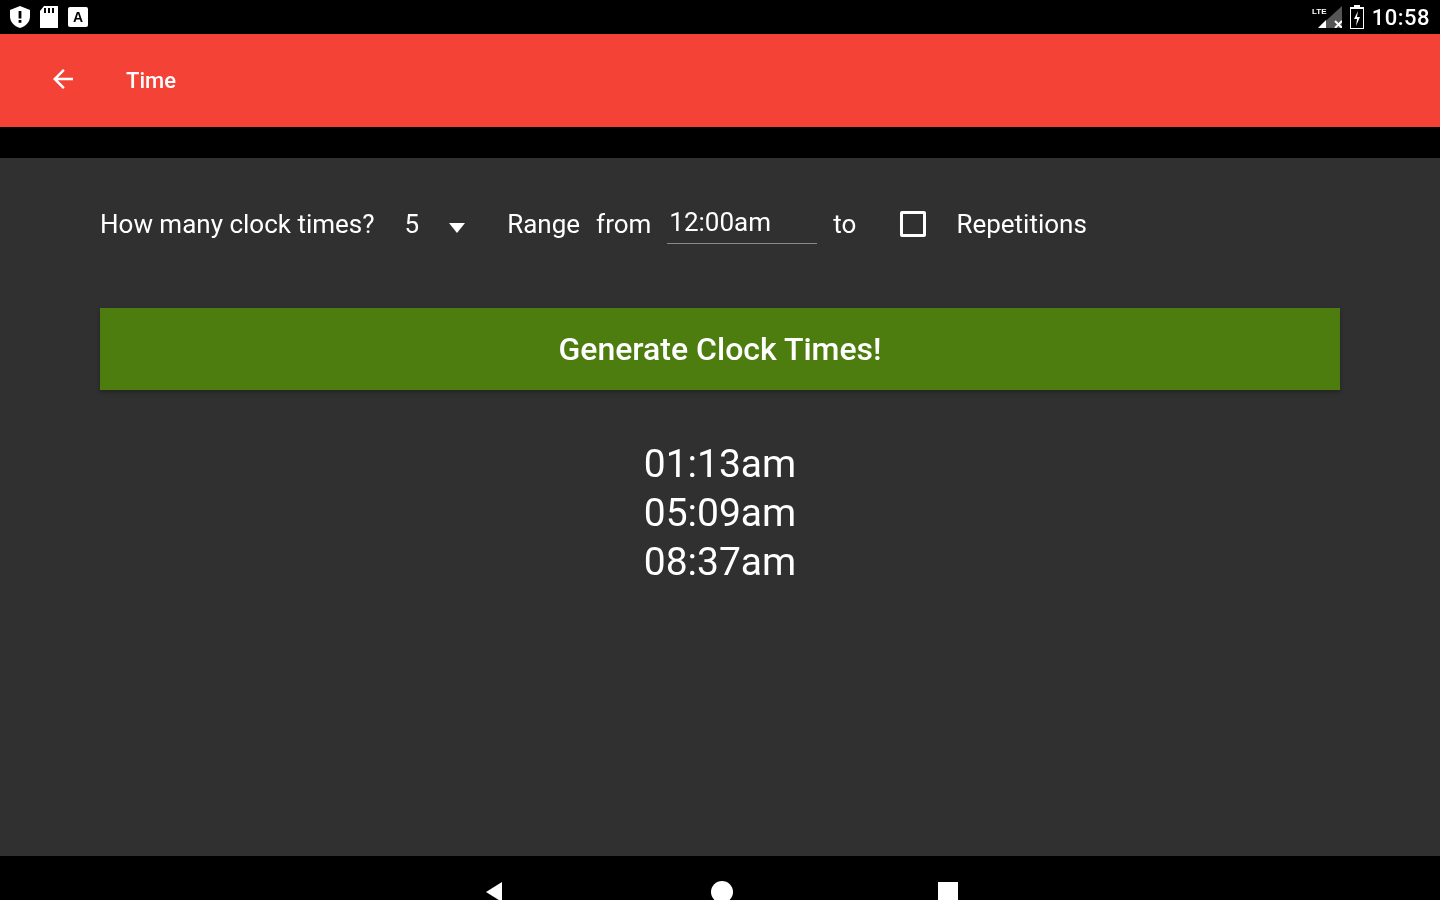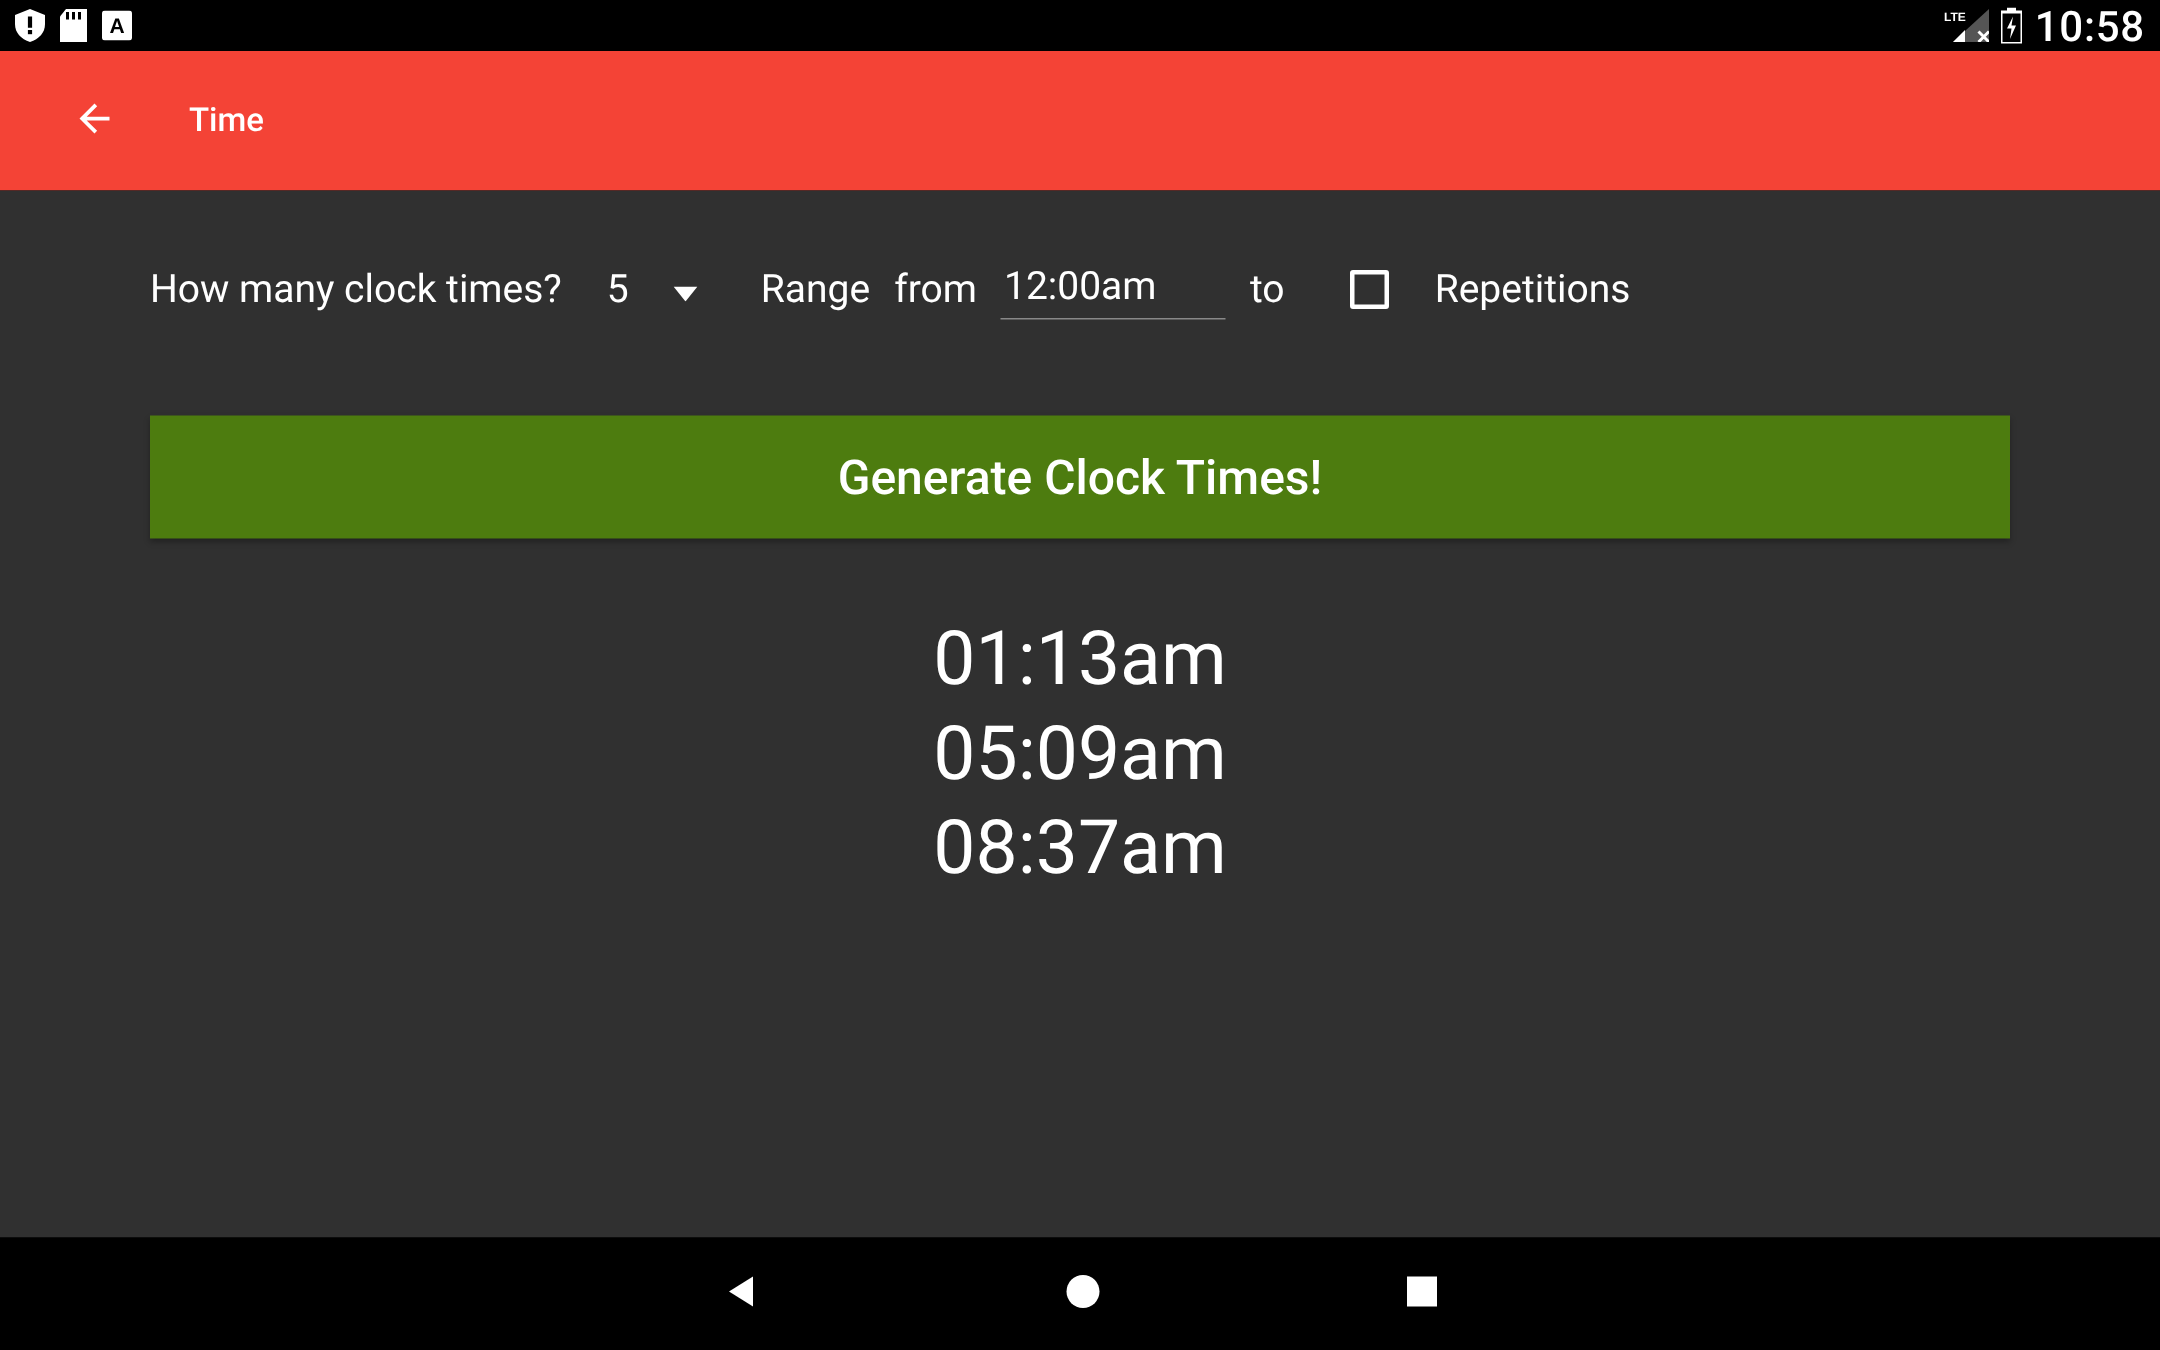--- a/index.html
+++ b/index.html
@@ -1,36 +1,36 @@
 <!DOCTYPE html>
 <html><head>
 <meta charset="utf-8">
 <style>
   * { margin:0; padding:0; box-sizing:border-box; -webkit-font-smoothing:antialiased; }
   html,body { width:1440px; height:900px; font-family:Roboto,"Helvetica Neue",Arial,sans-serif; background:#000; color:#fff; overflow:hidden;}
   
   .status-bar{height:34px;background:#000;display:flex;align-items:center;padding:0 10px;font-size:22px;font-weight:500;}
   .status-left{display:flex;gap:10px;align-items:center;}
   .status-right{margin-left:auto;display:flex;gap:8px;align-items:center;}
-  .status-clock{font-size:28px;font-weight:500;letter-spacing:.5px;}
+  .status-clock{font-size:22px;font-weight:500;letter-spacing:.5px;}
   .sb-ico svg{display:block;}
   
   .app-bar{height:93px;background:#f44336;display:flex;align-items:center;padding:0 48px;gap:48px;}
   .app-title{font-size:22px;font-weight:500;}
   
-  .content{background:#303030;height:698px;padding:45px 100px 0 100px;}
+  .content{background:#303030;height:698px;padding:45px 100px 0 100px;margin-top:31px;}
   .controls{display:flex;align-items:center;gap:16px;font-size:26px;}
   .ctrl-label{white-space:nowrap;}
   .ctrl-select{display:flex;align-items:center;gap:30px;cursor:pointer;margin:0 14px;}
   .ctrl-select .num{font-size:26px;}
   .underline-field{border:0;background:transparent;color:#fff;font-size:26px;border-bottom:1px solid #888;width:150px;padding:4px 2px 6px 2px;font-family:inherit;}
   .chk{width:26px;height:26px;border:3px solid #fff;border-radius:2px;display:inline-block;cursor:pointer;margin-left:28px;}
   .gen-btn{margin-top:64px;width:100%;height:82px;background:#4d7c0f;border:0;color:#fff;font-size:32px;font-weight:500;box-shadow:0 2px 4px rgba(0,0,0,.3);cursor:pointer;font-family:inherit;}
   .results{margin-top:50px;text-align:center;}
-  .results div{font-size:50px;font-weight:400;line-height:1.26;}
+  .results div{font-size:39px;font-weight:400;line-height:1.26;}
   
   .nav-bar{height:75px;background:#000;display:flex;align-items:center;justify-content:center;gap:200px;}
 </style>
 </head>
 <body>
 
 <div class="status-bar">
   <div class="status-left">
     <span class="sb-ico">
       <svg width="20" height="22" viewBox="0 0 20 22">

